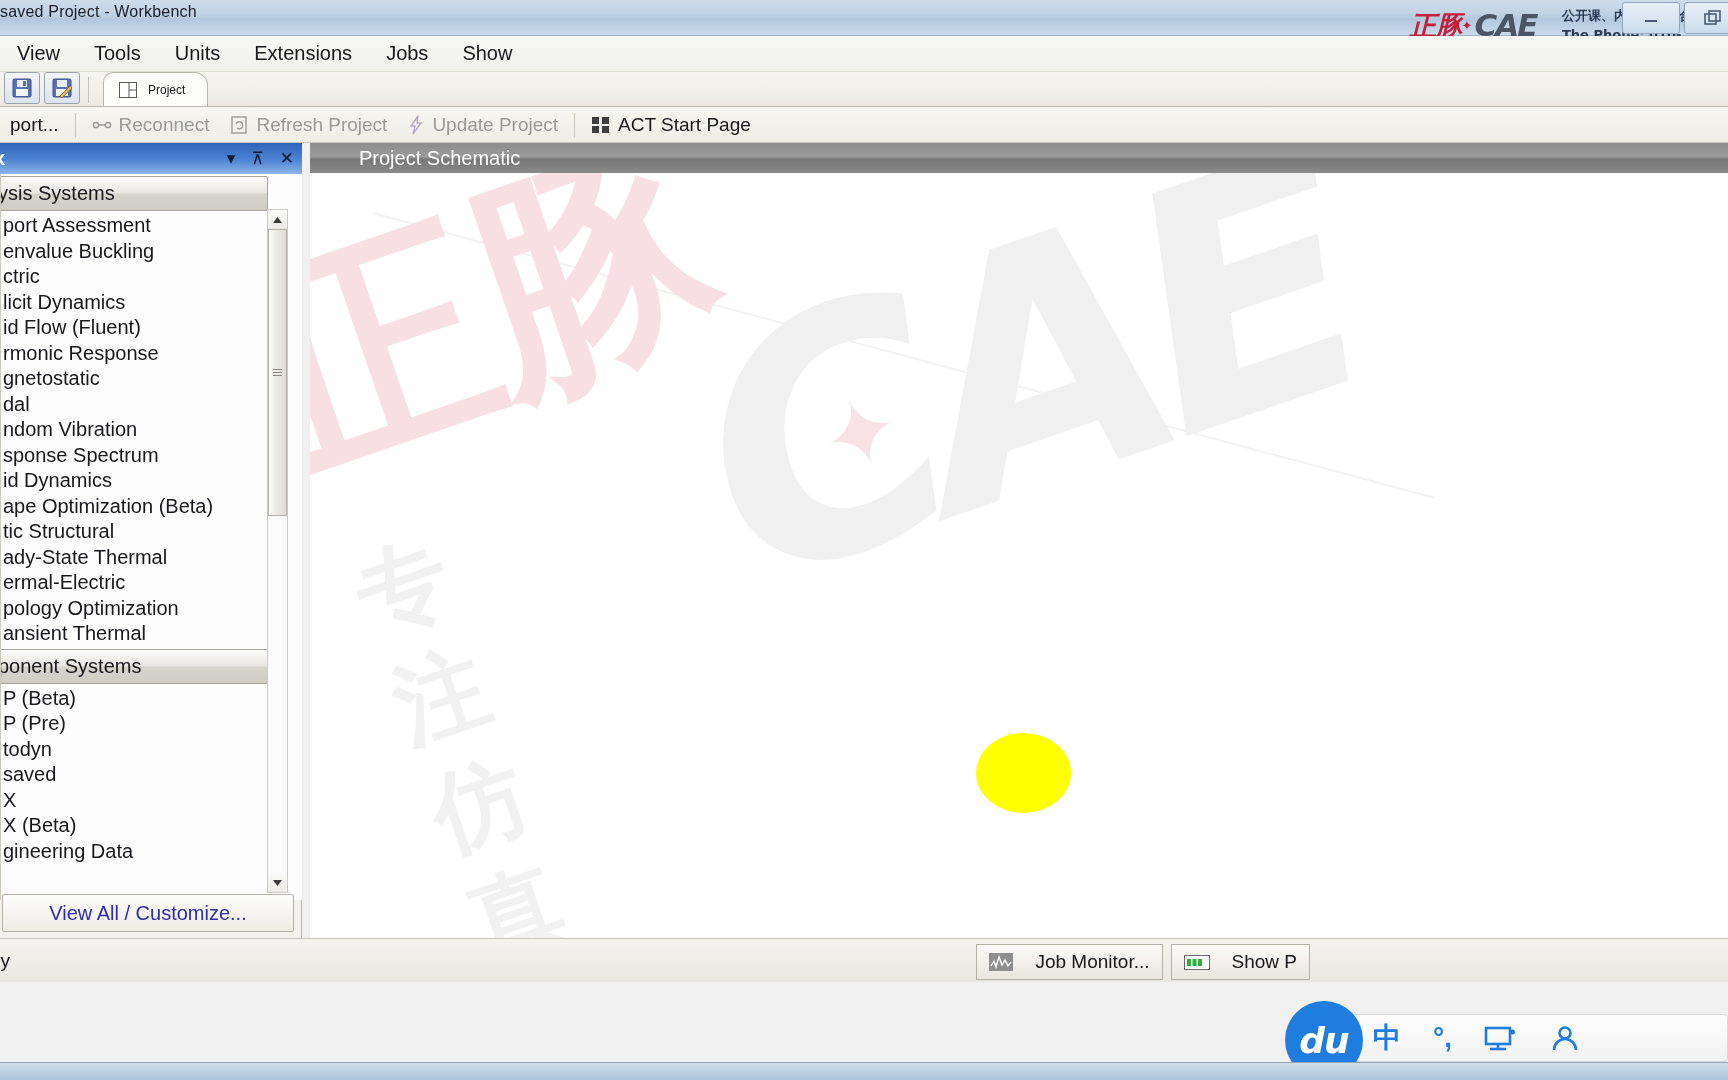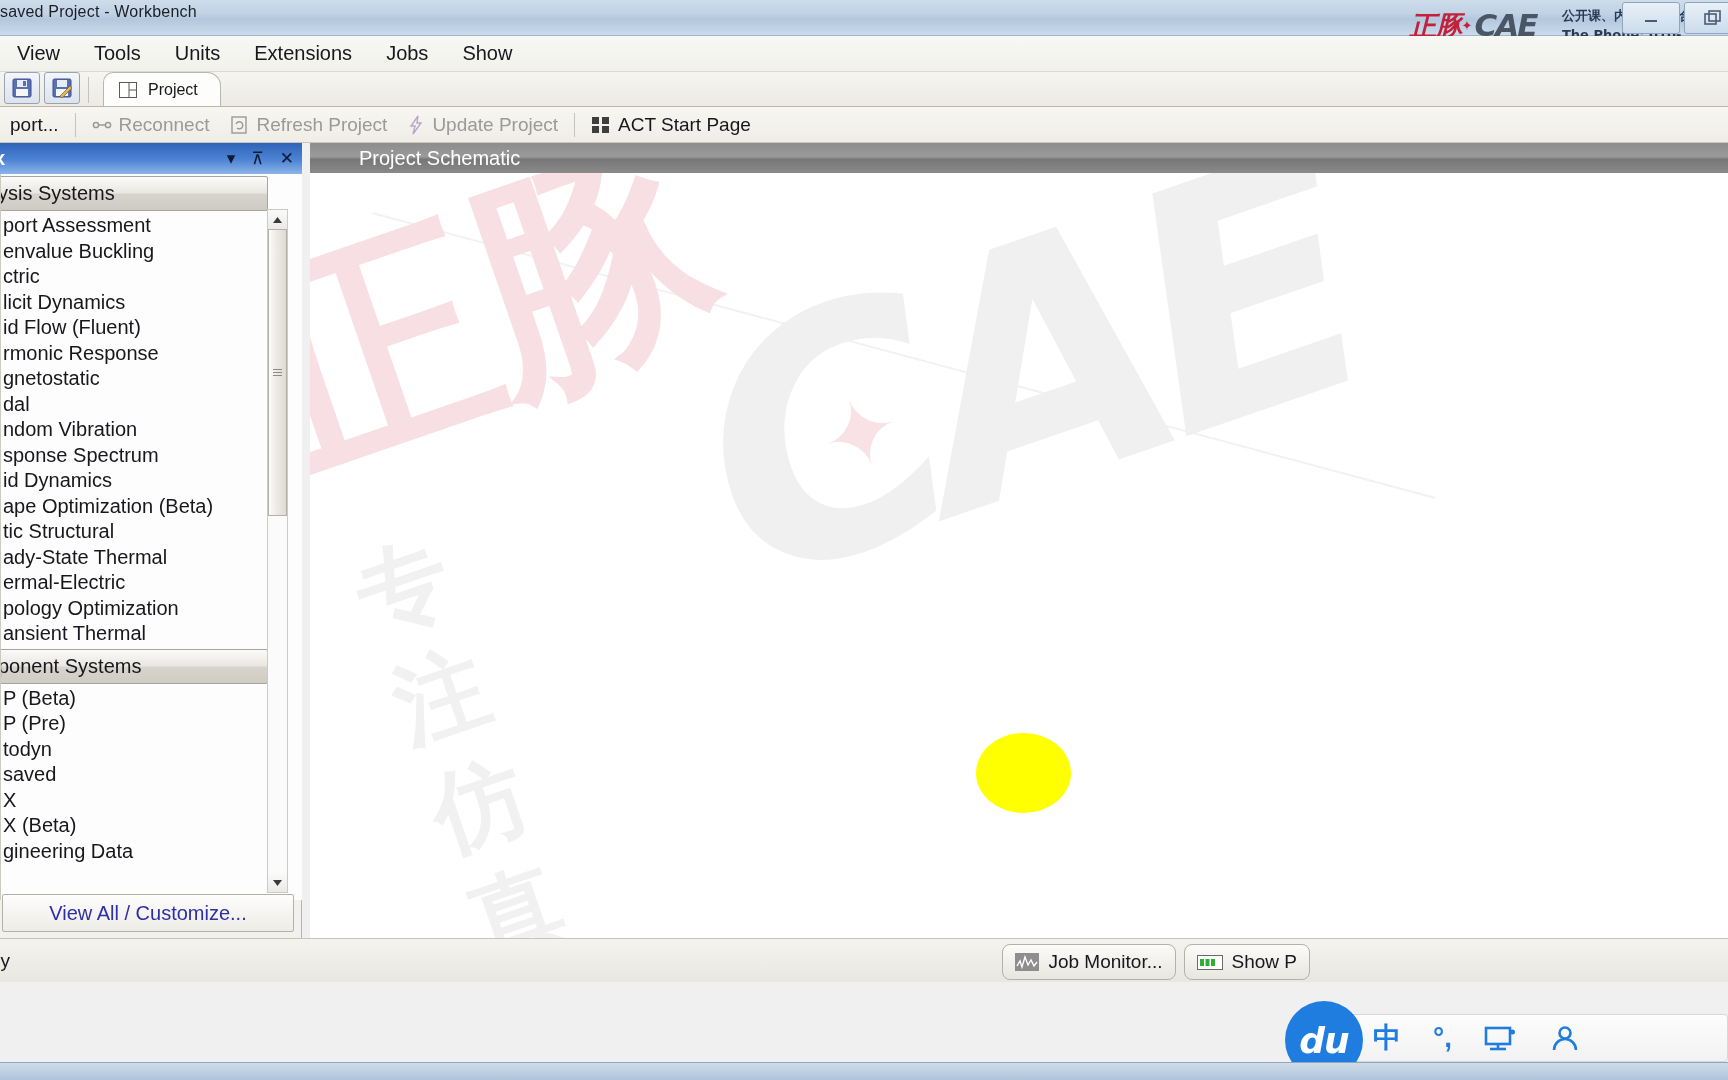--- a/index.html
+++ b/index.html
@@ -83,21 +83,21 @@
     background:linear-gradient(to bottom,#f3f6fa,#dbe3ec);
     display:flex;align-items:center;justify-content:center;
   }
   .tb-sep{width:1px;height:26px;background:#c5c2b8;margin:0 8px 3px 8px;}
   .proj-tab{
     position:relative;height:33px;margin-left:6px;padding:0 22px 0 14px;
     background:#fdfdfc;border:1px solid #b9b6ad;border-bottom:none;
     border-radius:10px 14px 0 0;
     display:flex;align-items:center;gap:10px;
   }
-  .proj-tab .lbl{font-size:16px;color:#17171c;white-space:nowrap;}
+  .proj-tab .lbl{font-size:12px;color:#17171c;white-space:nowrap;}
 
   
   .toolbar2{
     position:absolute;left:0;top:107px;width:1728px;height:36px;
     background:linear-gradient(to bottom,#f7f6f2,#efede6);
     border-bottom:1px solid #c9c6bc;box-sizing:border-box;
     display:flex;align-items:center;
   }
   .t2-item{
     display:flex;align-items:center;gap:7px;padding:0 10px;height:30px;
@@ -216,23 +216,23 @@
   
   .statusbar{
     position:absolute;left:0;top:938px;width:1728px;height:44px;
     background:linear-gradient(to bottom,#f4f3ef,#e9e7e1);
     border-top:1px solid #c6c3b9;box-sizing:border-box;
     display:flex;align-items:center;
   }
   .status-text{font-size:19px;color:#17171c;padding-left:0;margin-left:-10px;white-space:nowrap;}
   .status-right{position:absolute;right:418px;top:5px;display:flex;gap:8px;}
   .status-btn{
-    height:34px;padding:0 12px;display:flex;align-items:center;gap:9px;
+    height:34px;padding:0 12px;display:flex;align-items:center;gap:22px;
     background:linear-gradient(to bottom,#fbfbf9,#e8e6e0);
-    border:1px solid #b4b1a8;border-radius:8px;
+    border:1px solid #b4b1a8;border-radius:0;
     font-size:19px;color:#17171c;white-space:nowrap;
   }
 
   
   .ime{
     position:absolute;left:1292px;top:1014px;width:436px;height:48px;
     background:linear-gradient(to bottom,#fdfdfd,#f2f2f2);
     border:1px solid #d8d8d8;border-radius:4px;box-sizing:border-box;
     display:flex;align-items:center;padding-left:80px;gap:32px;
   }

